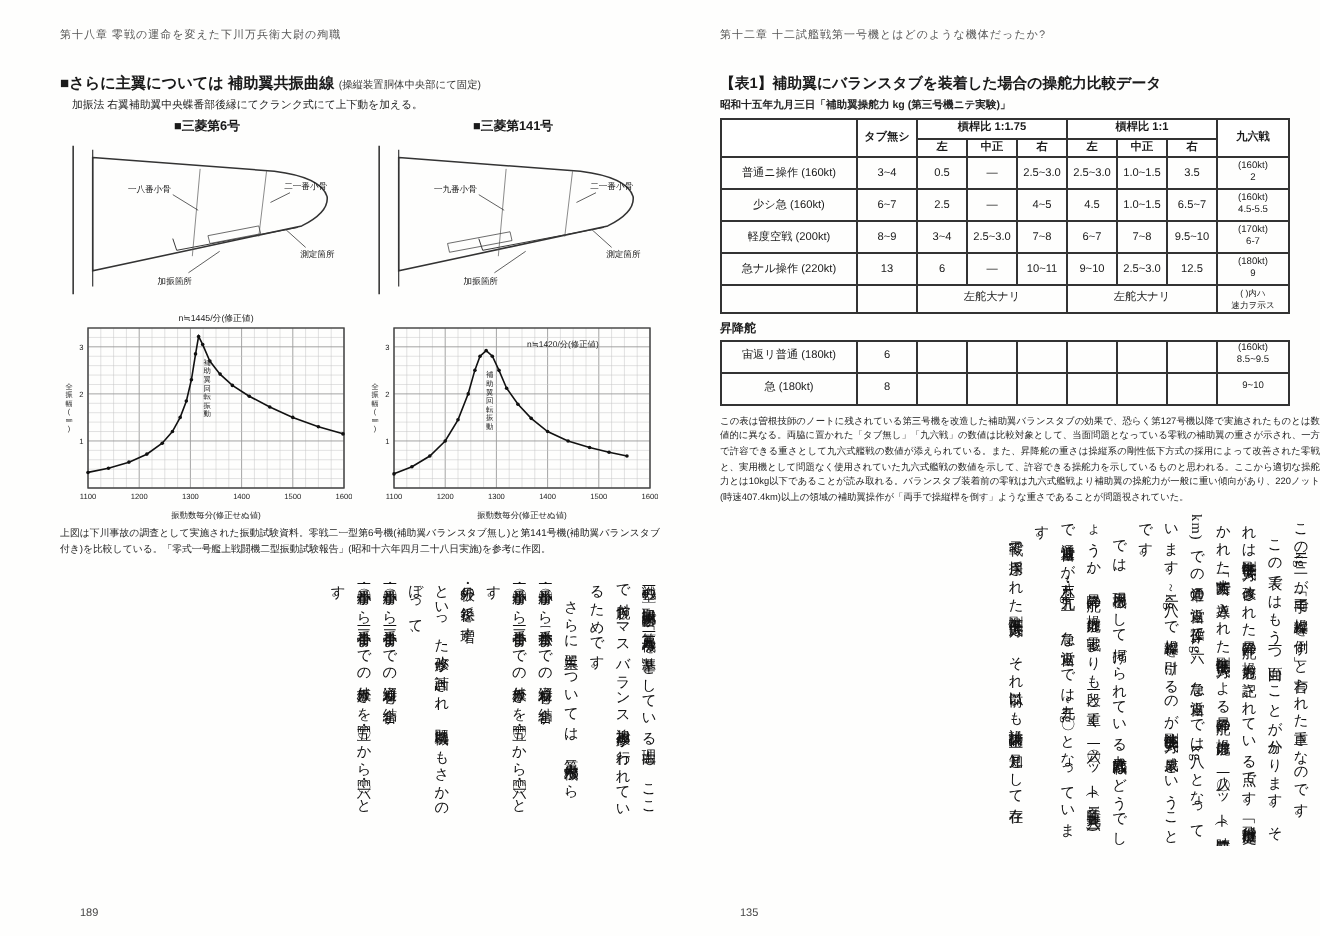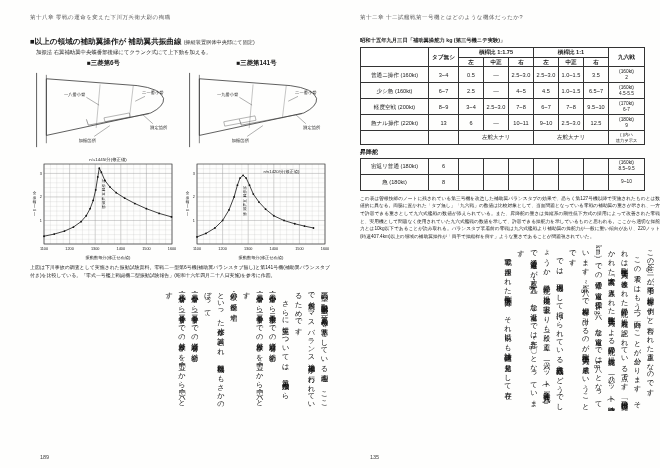--- a/index.html
+++ b/index.html
@@ -46,21 +46,21 @@
 </head>
 <body>
 
 <div id="spread">
 
   <div class="page" id="page-left">
     <div class="page-inner">
       <div class="running-head">第十八章 零戦の運命を変えた下川万兵衛大尉の殉職</div>
 
       <div class="fig-title">
-        <span>■以上の領域の補助翼操作が 補助翼共振曲線</span>
+        <span>■さらに主翼については 補助翼共振曲線</span>
         <span class="note">(操縦装置胴体中央部にて固定)</span>
       </div>
       <div class="method-line">加振法 右翼補助翼中央蝶番部後縁にてクランク式にて上下動を加える。</div>
 
       <div class="diag-row">
 
         <div class="diag-col">
           <div class="diag-head">■三菱第6号</div>
           <svg class="wing" viewBox="0 0 146 86">
             <path d="M5,4 L5,80" stroke="#333" stroke-width="0.8" fill="none"></path>
@@ -281,20 +281,21 @@
         <p>・一〇番小骨から一三番小骨までの外板厚さを〇・五㎜から〇・六㎜とす。</p>
       </div>
     </div>
     <div class="page-num">189</div>
   </div>
 
   <div class="page" id="page-right">
     <div class="page-inner">
       <div class="running-head">第十二章 十二試艦戦第一号機とはどのような機体だったか?</div>
 
+      <div class="table-title">【表1】補助翼にバランスタブを装着した場合の操舵力比較データ</div>
       <div class="table-subtitle">昭和十五年九月三日「補助翼操舵力 kg (第三号機ニテ実験)」</div>
 
       <table class="dtable">
         <colgroup>
           <col style="width:68px">
             <col style="width:30px">
           <col style="width:25px">
             <col style="width:25px">
             <col style="width:25px">
           <col style="width:25px">

